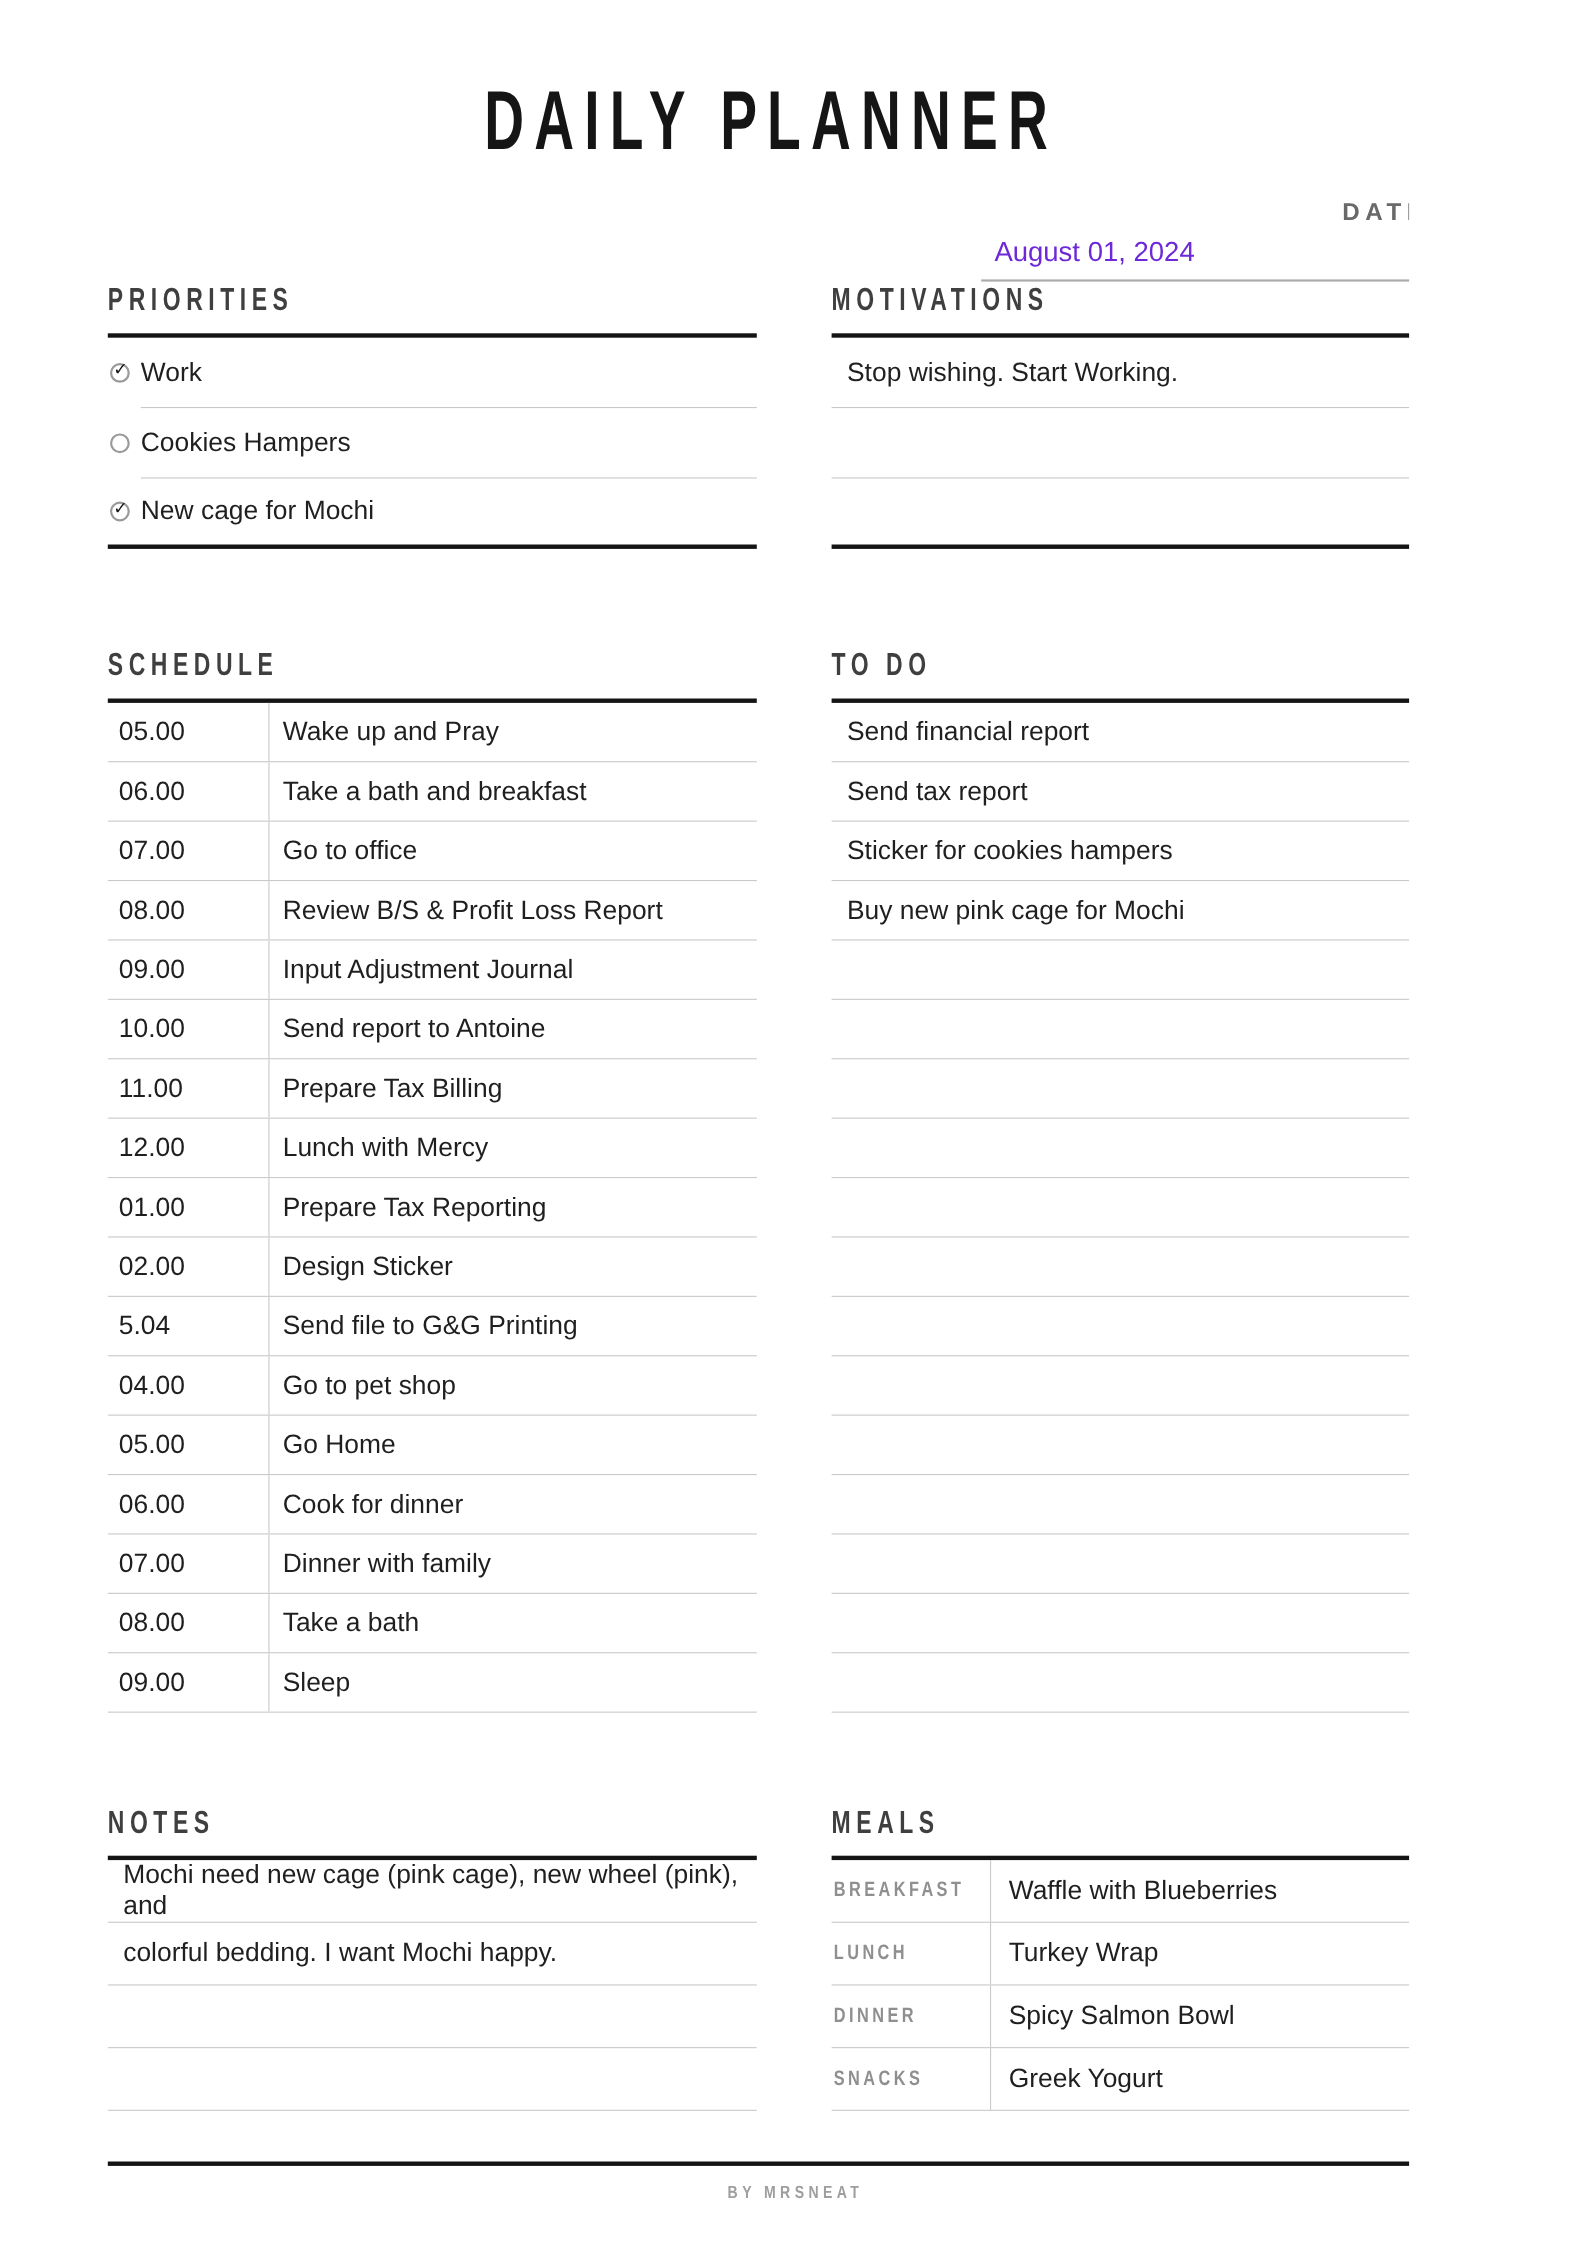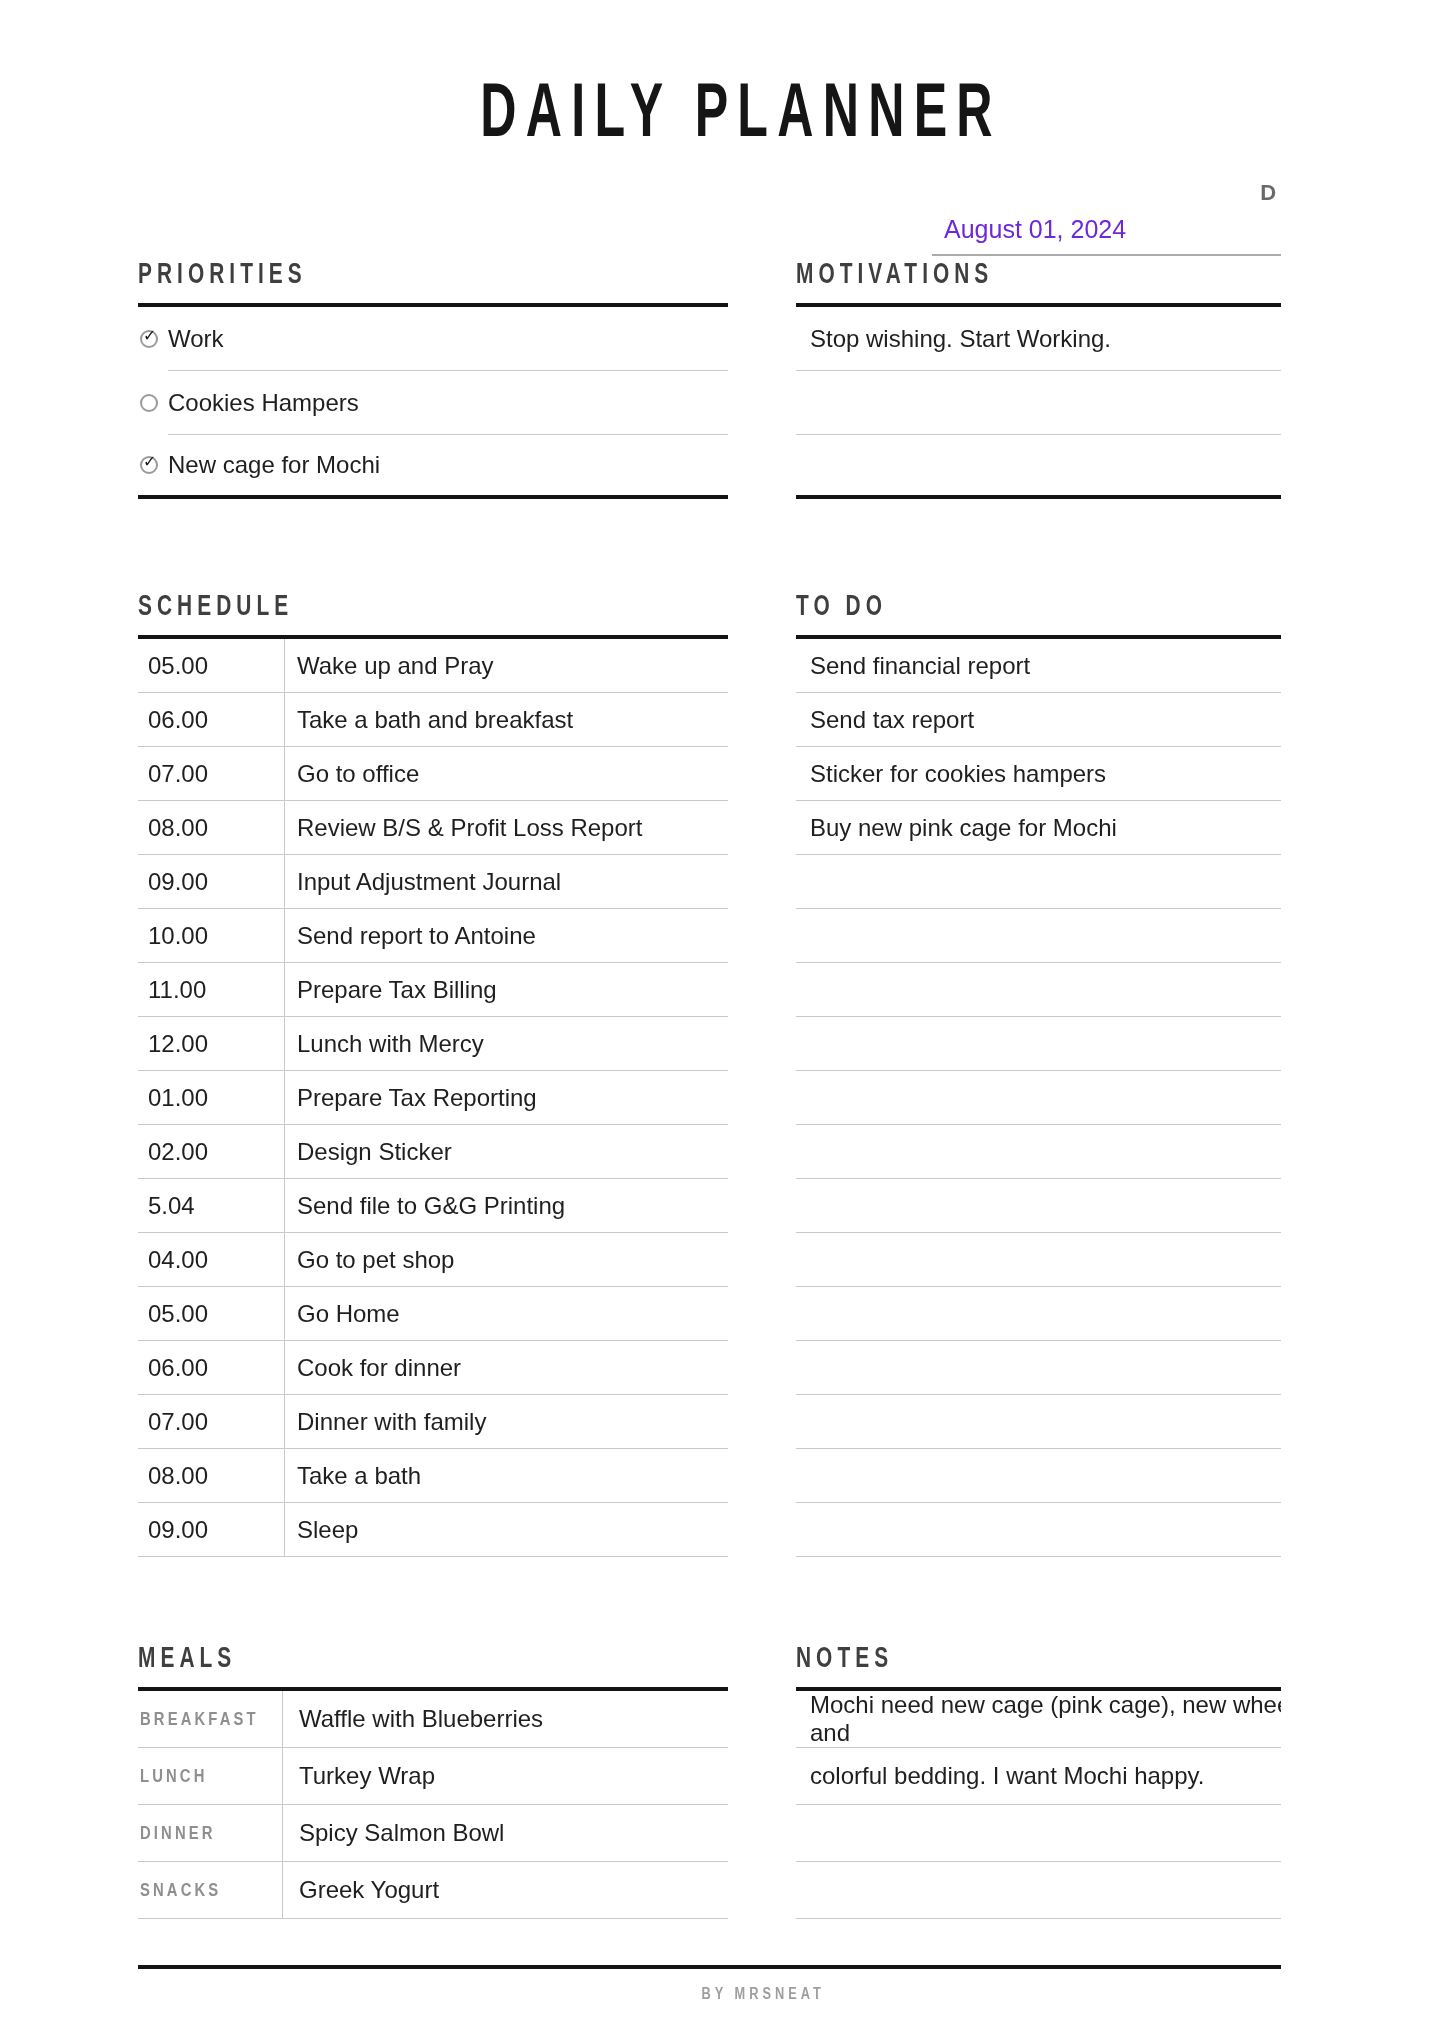--- a/index.html
+++ b/index.html
@@ -5,21 +5,20 @@
   * { box-sizing: border-box; margin: 0; padding: 0; }
   html,body { background:#ffffff; }
   .page {
     position: relative;
     width: 1281px;
     height: 2044px;
     background: #ffffff;
     font-family: "Liberation Sans", "DejaVu Sans", sans-serif;
     color: #1f1f1f;
     overflow: hidden;
-    padding-left: 40px;
   }
   .content { width: 1250px; margin-left: 98px; }
 
   
   .head { margin-top: 72px; text-align: center; position: relative; left: -22px; }
   .title-text {
     display: inline-block;
     white-space: nowrap;
     font-size: 76px;
     font-weight: 700;
@@ -336,56 +335,56 @@
         <div class="t-row">
             <div class="t-task"></div>
             <div class="t-check"></div>
           </div>
       </div>
     </section>
   </div>
 
   <div class="cols cols-3 content">
     <section>
-      <div class="sec-h"><span>MEALS</span></div>
-      <div class="rows">
-        <div class="meal-row">
-            <div class="meal-label-cell">
-              <span>BREAKFAST</span>
-            </div>
-            <div class="meal-value">Waffle with Blueberries</div>
-          </div>
-        <div class="meal-row">
-            <div class="meal-label-cell">
-              <span>LUNCH</span>
-            </div>
-            <div class="meal-value">Turkey Wrap</div>
-          </div>
-        <div class="meal-row">
-            <div class="meal-label-cell">
-              <span>DINNER</span>
-            </div>
-            <div class="meal-value">Spicy Salmon Bowl</div>
-          </div>
-        <div class="meal-row">
-            <div class="meal-label-cell">
-              <span>SNACKS</span>
-            </div>
-            <div class="meal-value">Greek Yogurt</div>
-          </div>
-      </div>
-    </section>
-
-    <section>
       <div class="sec-h"><span>NOTES</span></div>
       <div class="rows">
         <div class="n-row">Mochi need new cage (pink cage), new wheel (pink), and</div>
         <div class="n-row">colorful bedding. I want Mochi happy.</div>
         <div class="n-row"></div>
         <div class="n-row"></div>
       </div>
     </section>
+
+    <section>
+      <div class="sec-h"><span>MEALS</span></div>
+      <div class="rows">
+        <div class="meal-row">
+            <div class="meal-label-cell">
+              <span>BREAKFAST</span>
+            </div>
+            <div class="meal-value">Waffle with Blueberries</div>
+          </div>
+        <div class="meal-row">
+            <div class="meal-label-cell">
+              <span>LUNCH</span>
+            </div>
+            <div class="meal-value">Turkey Wrap</div>
+          </div>
+        <div class="meal-row">
+            <div class="meal-label-cell">
+              <span>DINNER</span>
+            </div>
+            <div class="meal-value">Spicy Salmon Bowl</div>
+          </div>
+        <div class="meal-row">
+            <div class="meal-label-cell">
+              <span>SNACKS</span>
+            </div>
+            <div class="meal-value">Greek Yogurt</div>
+          </div>
+      </div>
+    </section>
   </div>
 
   <div class="footer-rule"></div>
   <div class="footer-text"><span>BY MRSNEAT</span></div>
 
 </div>
 
 </body></html>

